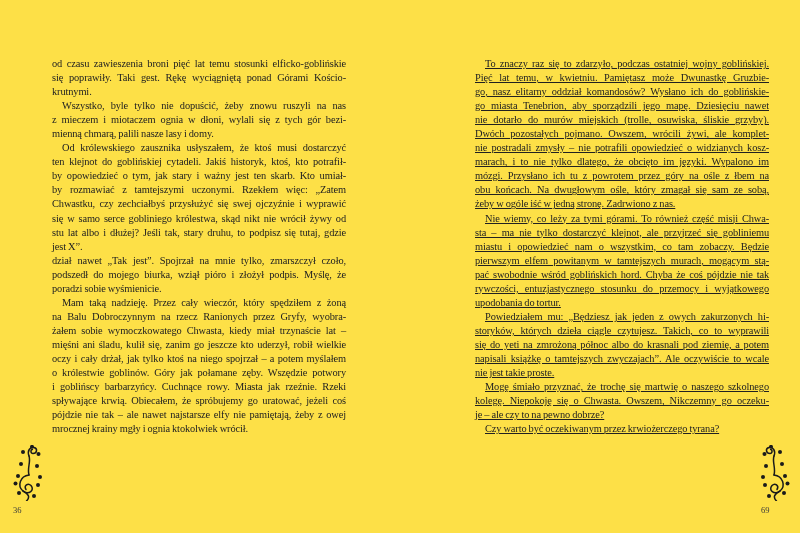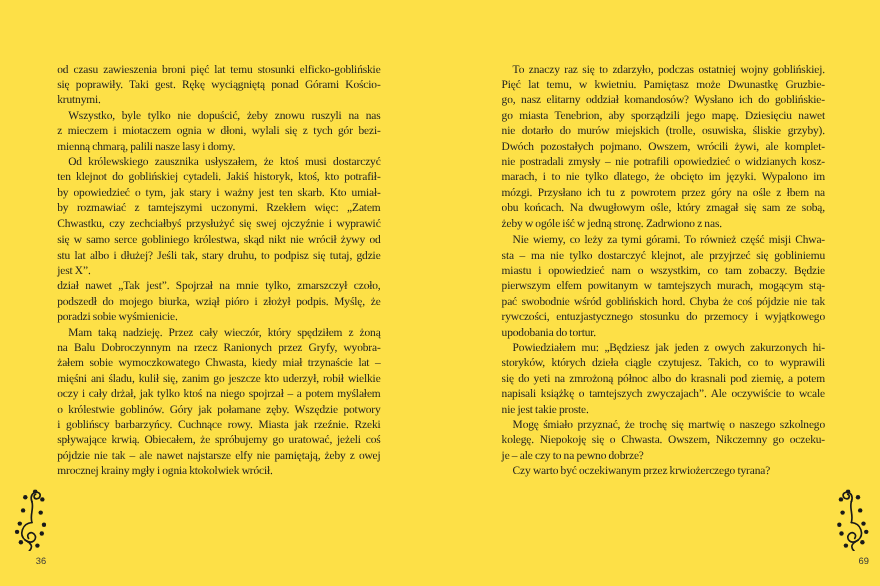--- a/index.html
+++ b/index.html
@@ -19,21 +19,21 @@
     position: absolute;
     top: 57px;
     width: 294px;
     color: #212121;
     font-size: 10.4px;
     line-height: 14.05px;
     letter-spacing: -0.12px;
     word-spacing: -0.4px;
   }
   #left-page-text  { left: 52px; }
-  #right-page-text { left: 456px; }
+  #right-page-text { left: 475px; text-decoration: underline; }
   .line {
     text-align: justify;
     text-align-last: justify;
     white-space: normal;
   }
   .line.last {
     text-align-last: left;
   }
   .line.indent {
     text-indent: 10px;
@@ -43,24 +43,24 @@
     top: 445px;
     width: 29px;
     height: 56px;
   }
   #ornament-left  { left: 13px; }
   #ornament-right { left: 761px; transform: scaleX(-1); }
   .page-num {
     position: absolute;
     top: 505px;
     width: 29px;
-    text-align: right;
+    text-align: left;
     font-size: 8.5px;
     color: #3a3a3a;
-    font-family: Liberation Sans, sans-serif;
+    font-family: Liberation Serif, serif;
   }
   #page-num-left  { left: 13px; }
   #page-num-right { left: 761px; }
 </style>
 </head>
 <body>
 
 <div id="spread">
 
   <div id="left-page-text" class="page-text">

